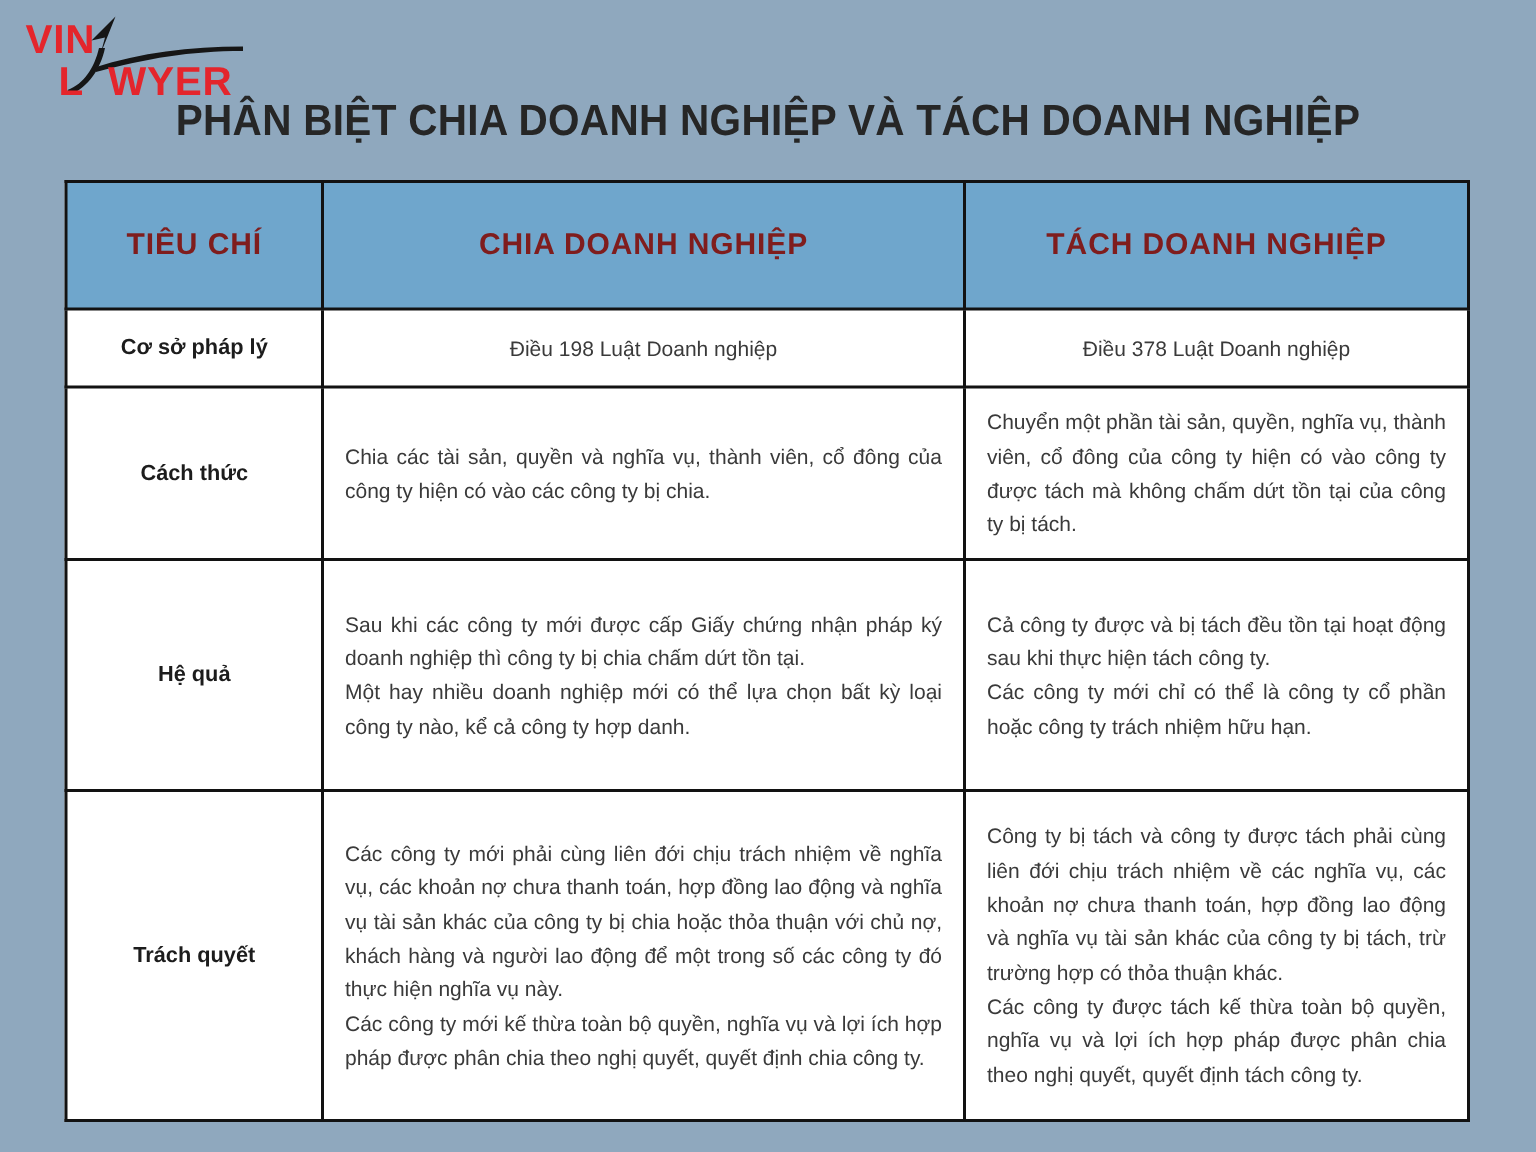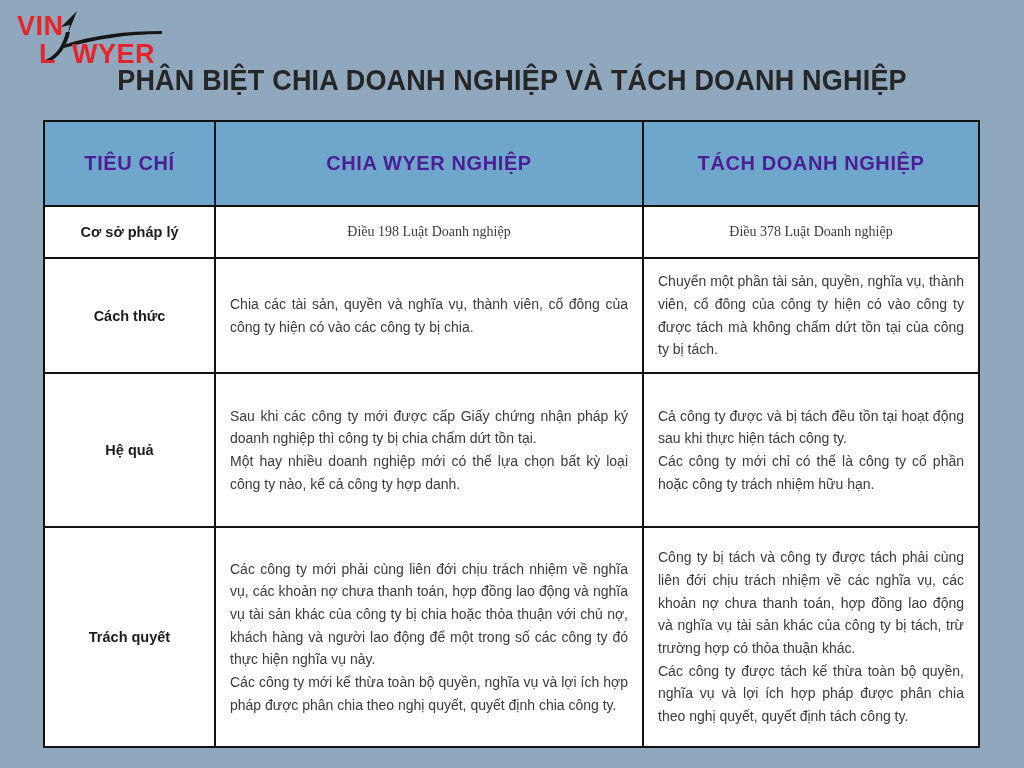--- a/index.html
+++ b/index.html
@@ -59,21 +59,21 @@
     table-layout: fixed;
     background: var(--cell-white);
   }
   table.cmp th, table.cmp td {
     border: 2px solid var(--border);
     vertical-align: middle;
   }
   table.cmp thead tr { height: 85px; }
   table.cmp thead th {
     background: var(--header-blue);
-    color: #4c1d95;
+    color: #7f1d1d;
     font-size: 20px;
     font-weight: bold;
     letter-spacing: 0.6px;
     text-align: center;
   }
   tbody tr:nth-child(1) { height: 52px; }
   tbody tr:nth-child(2) { height: 115px; }
   tbody tr:nth-child(3) { height: 154px; }
   tbody tr:nth-child(4) { height: 220px; }
   td.label-cell {
@@ -86,21 +86,20 @@
   td.body-cell {
     font-size: 14px;
     color: var(--body-text);
     line-height: 1.62;
     text-align: justify;
     padding: 8px 14px;
   }
   tbody tr:nth-child(1) td.body-cell {
     text-align: center;
     line-height: 1.3;
-    font-family: Liberation Serif, serif;
   }
   .para { margin: 0; }
 </style>
 </head>
 <body>
 
 <svg class="logo" viewBox="0 0 152 58" aria-hidden="true">
   <text x="3" y="27">VIN</text>
   <g>
 
@@ -118,21 +117,21 @@
 
 <table class="cmp">
   <colgroup>
     <col style="width:171px">
     <col style="width:428px">
     <col style="width:336px">
   </colgroup>
   <thead>
     <tr>
       <th>TIÊU CHÍ</th>
-      <th>CHIA WYER NGHIỆP</th>
+      <th>CHIA DOANH NGHIỆP</th>
       <th>TÁCH DOANH NGHIỆP</th>
     </tr>
   </thead>
   <tbody id="table-body">
       <tr>
     <td class="label-cell">Cơ sở pháp lý</td>
     <td class="body-cell">
           <div class="para">Điều 198 Luật Doanh nghiệp</div>
         </td>
     <td class="body-cell">

